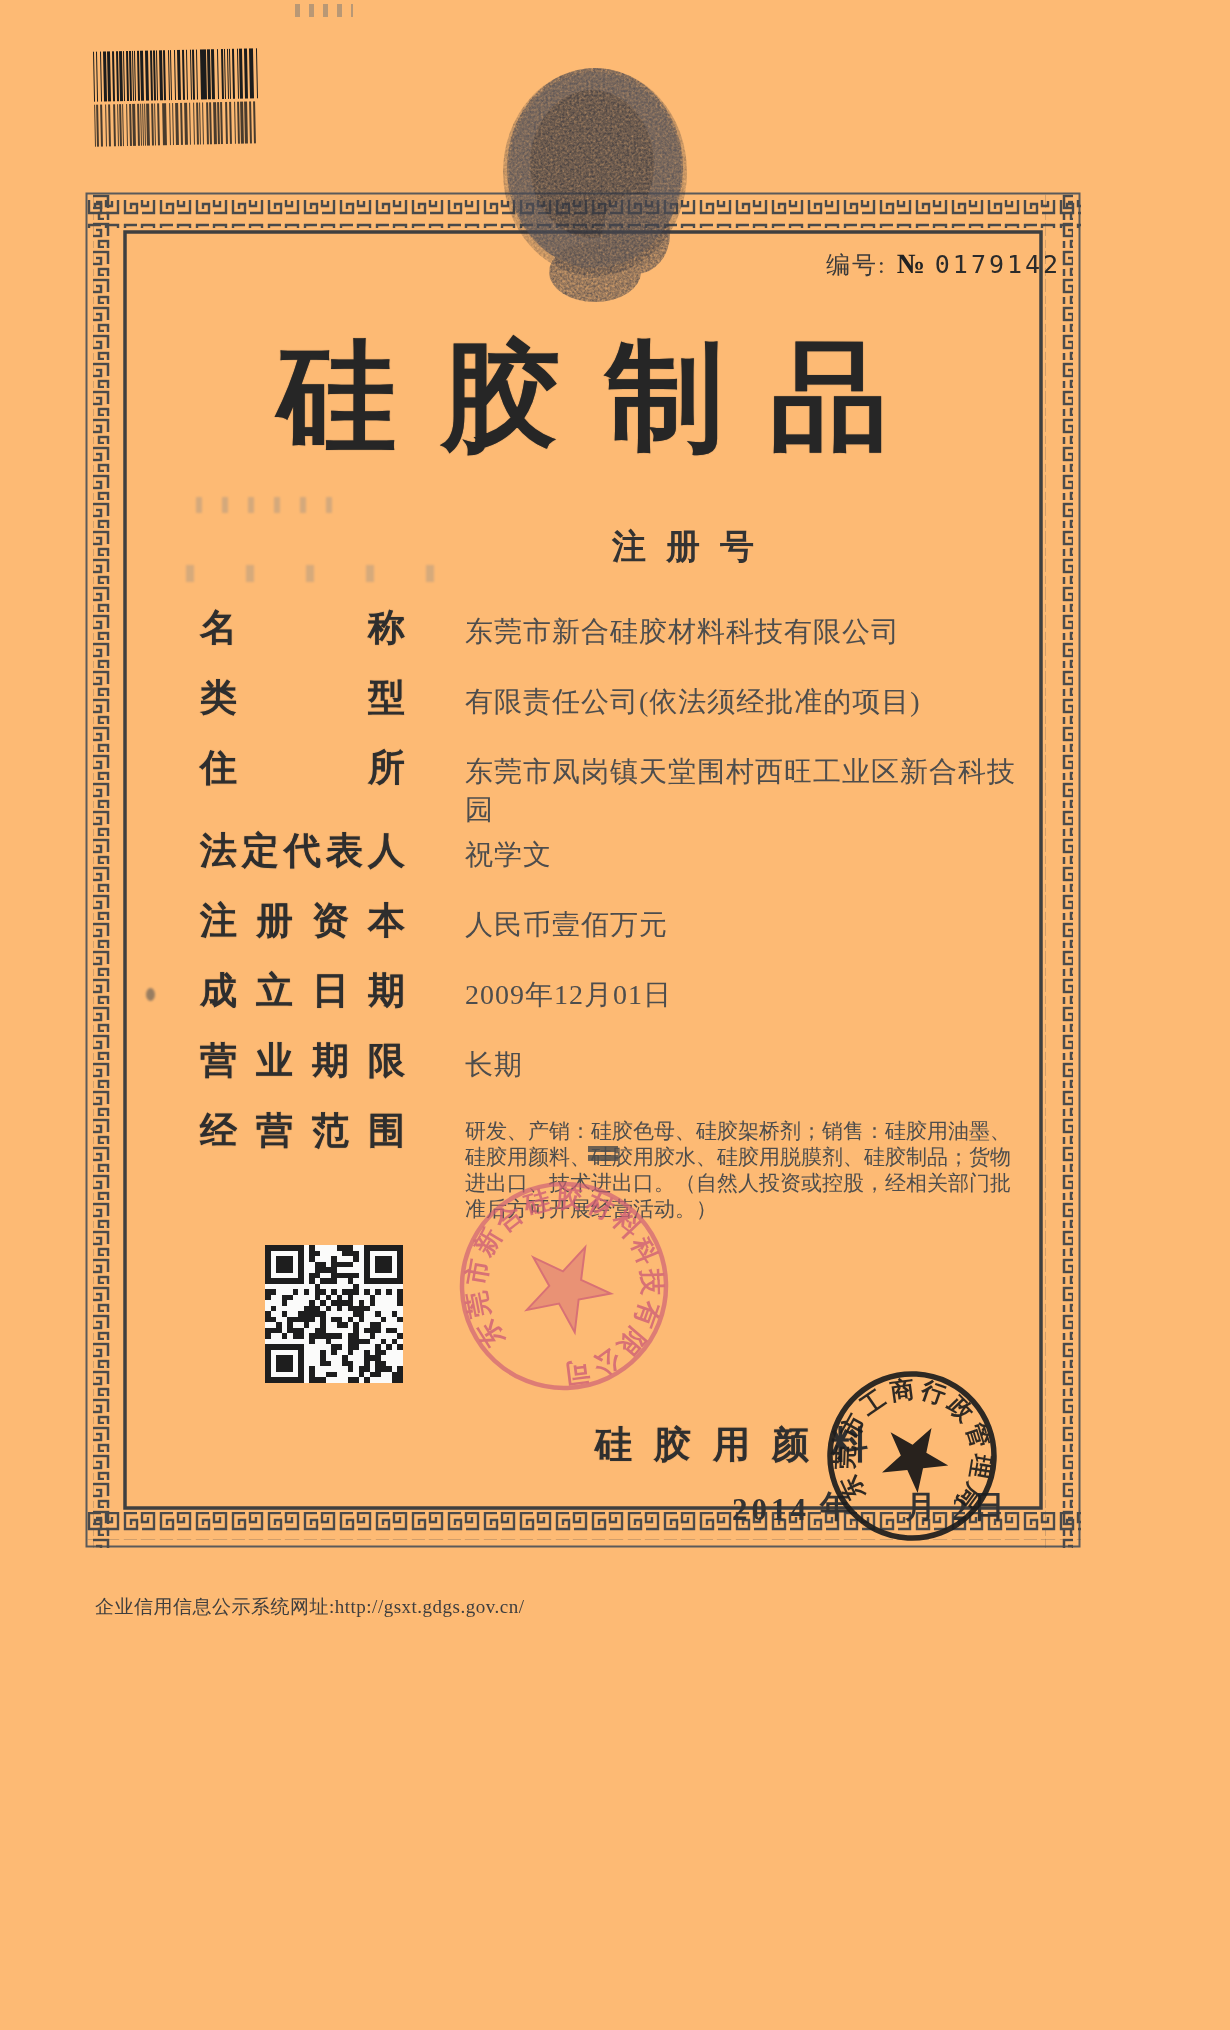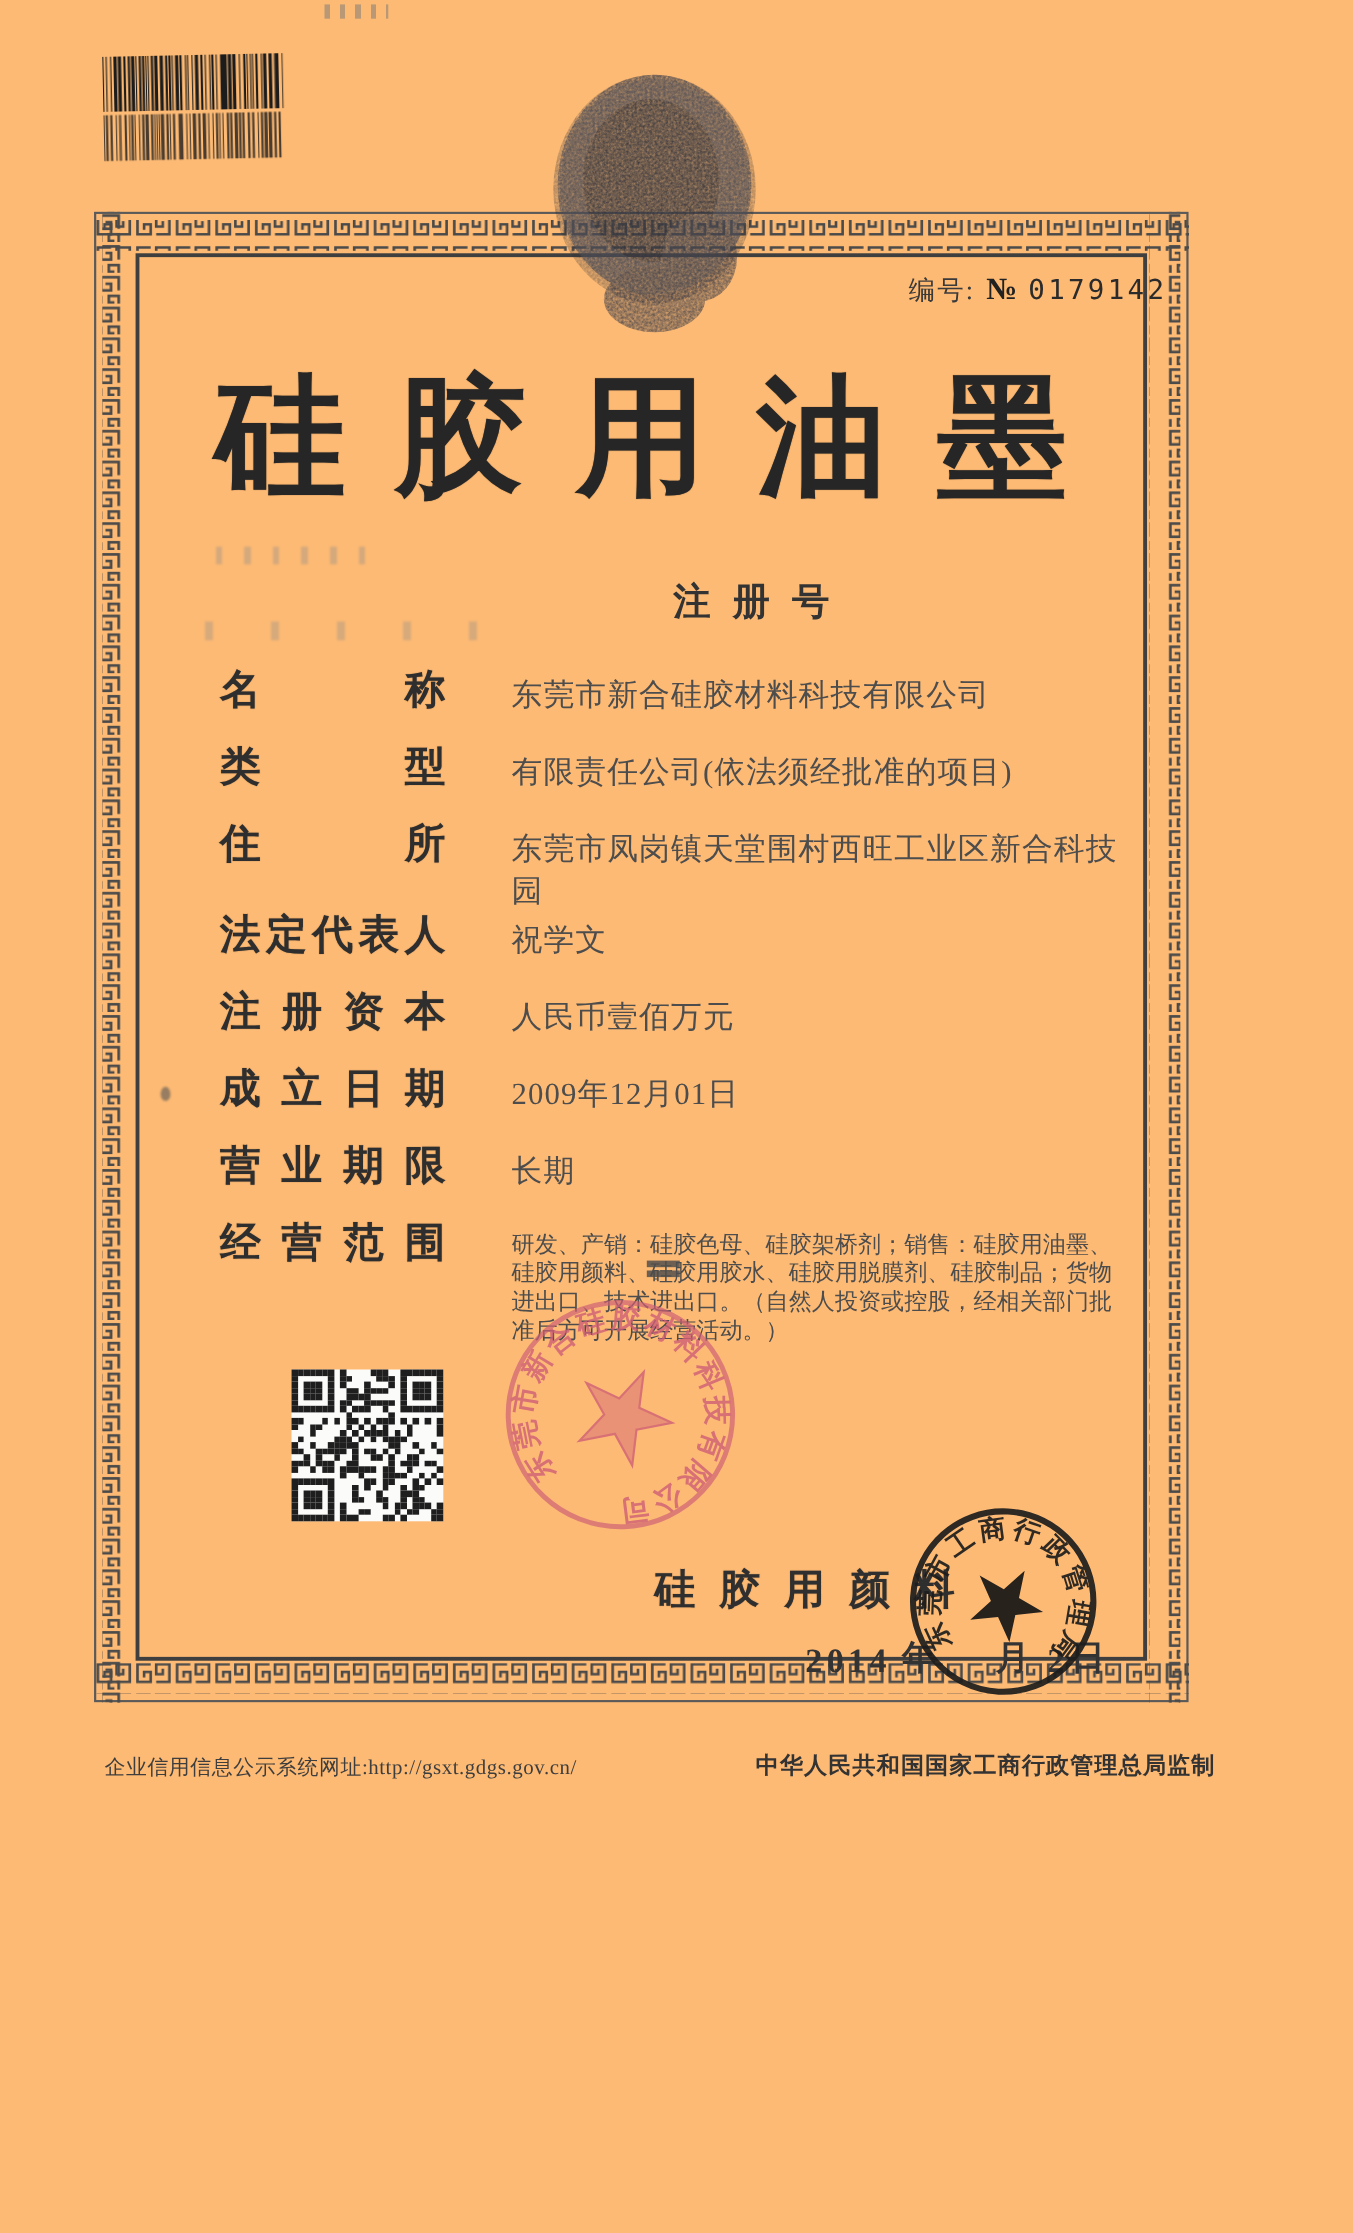--- a/index.html
+++ b/index.html
@@ -321,21 +321,21 @@
     <rect x="960" y="0" width="28" height="1356" fill="url(#meanderV)"></rect>
     <rect x="40" y="40" width="916" height="1276" fill="none" stroke="#3f3f3f" stroke-width="3.5"></rect>
   </svg>
 
   <div class="serial">
     <span class="lab">编号:</span>
     <span class="no">№</span>
     <span class="num">0179142</span>
   </div>
 
-  <div class="title">硅胶用油墨</div>
+  <div class="title">硅胶制品</div>
 
   <div class="regline">
     <span class="lab">注册号</span>
   </div>
 
   <div class="fields" id="fields">
       <div class="frow">
         <div class="flabel">
           <span>名</span>
           <span>称</span>
@@ -1062,20 +1062,19 @@
     <g transform="rotate(-42 90 90)">
       <circle cx="90" cy="90" r="82" fill="none" stroke="#1d1d1d" stroke-width="5.5"></circle>
       <path id="blkStar" fill="#161616" d="M90.0,58.0L97.9,82.1L123.3,82.2L102.8,97.2L110.6,121.3L90.0,106.5L69.4,121.3L77.2,97.2L56.7,82.2L82.1,82.1Z"></path>
       <text font-size="24" font-weight="bold" letter-spacing="4" fill="#1d1d1d" font-family="Liberation Serif,serif">
         <textPath href="#blkArc" startOffset="4">东莞市工商行政管理局</textPath>
       </text>
     </g>
   </svg>
 
   <div class="footer-left">企业信用信息公示系统网址:http://gsxt.gdgs.gov.cn/</div>
-  <div class="footer-right">中华人民共和国国家工商行政管理总局监制</div>
 
   <div class="art a1"></div>
   <div class="art a2"></div>
   <div class="art a3"></div>
   <div class="art a4"></div>
   <div class="art a5"></div>
 </div>
 
 </body></html>

